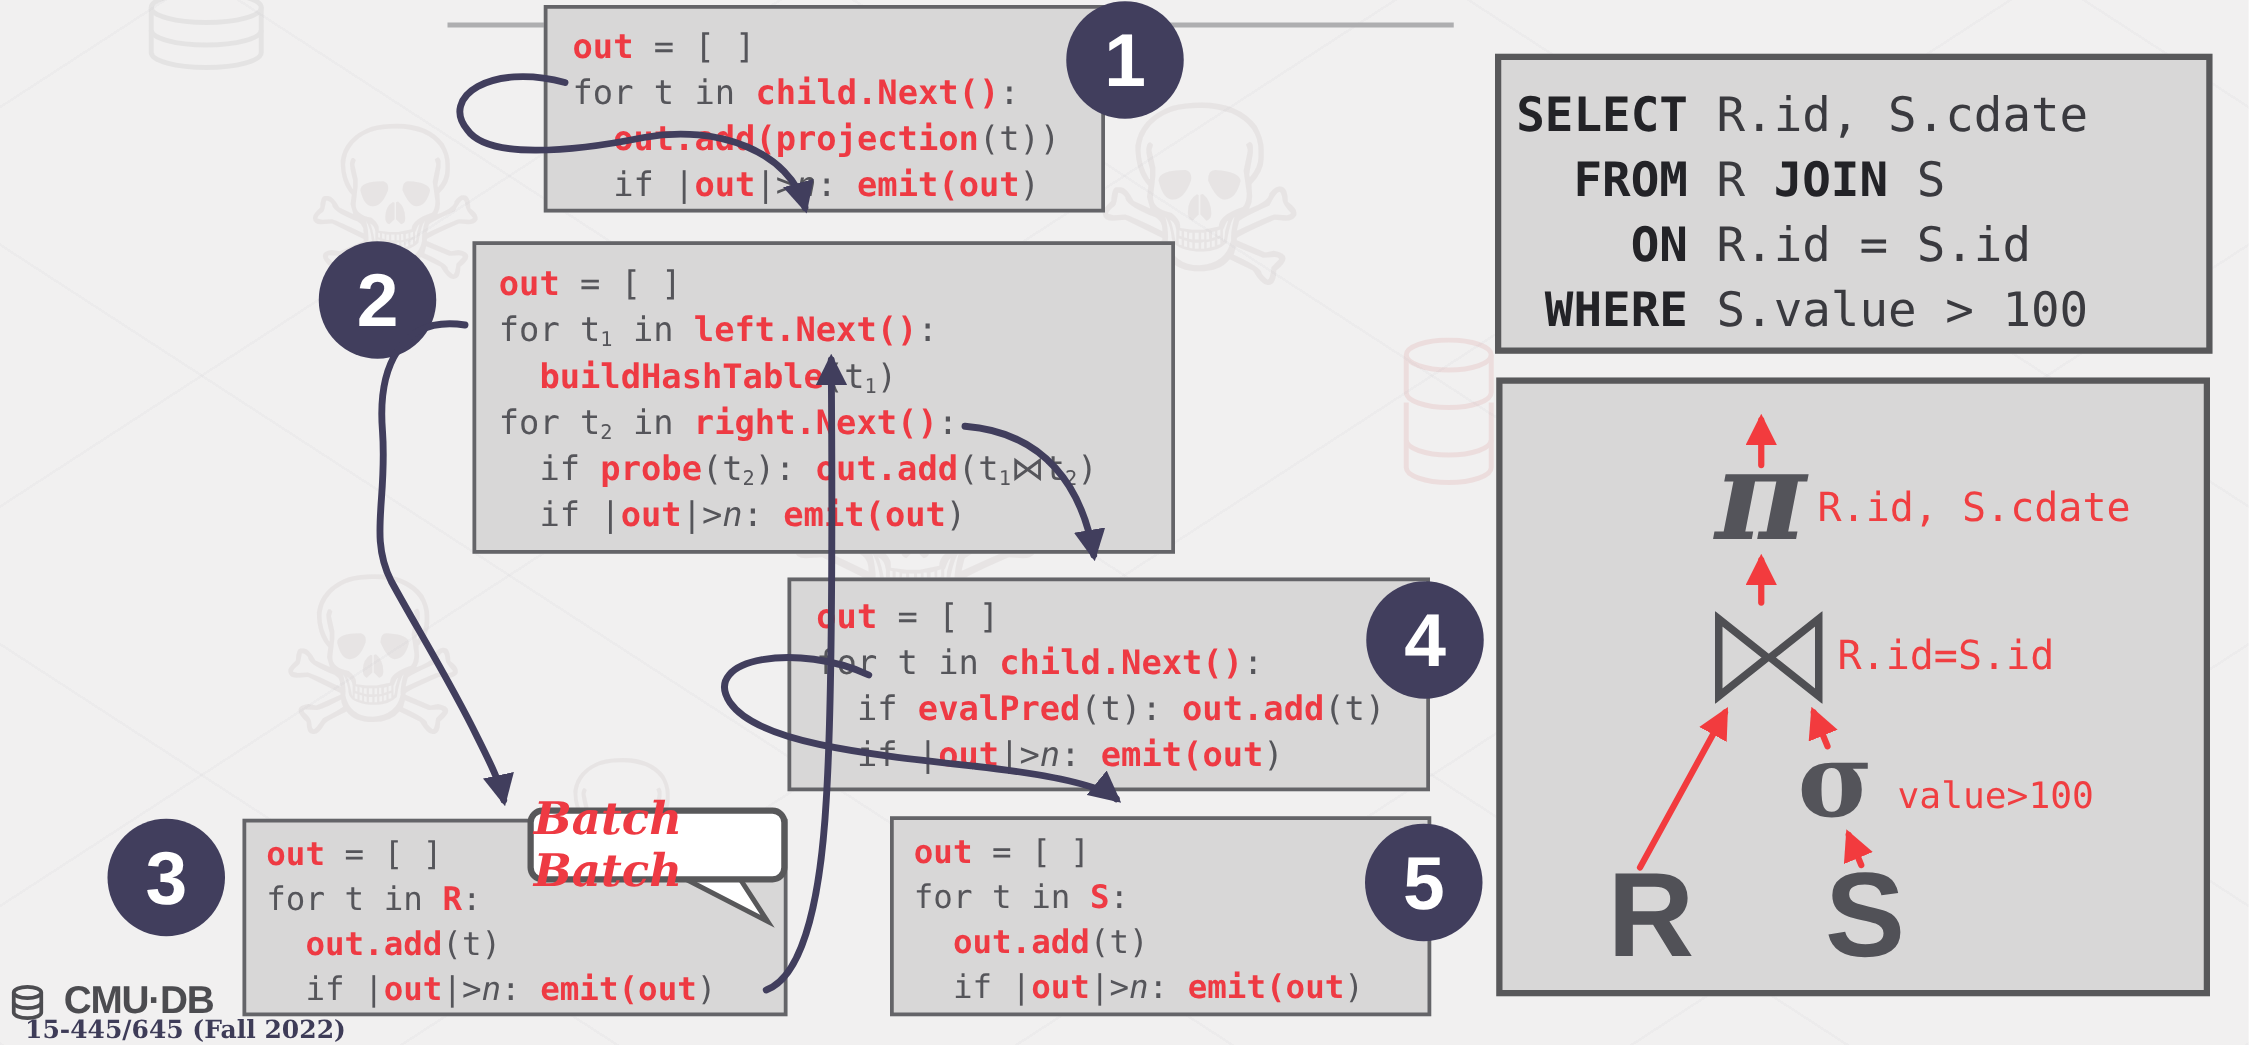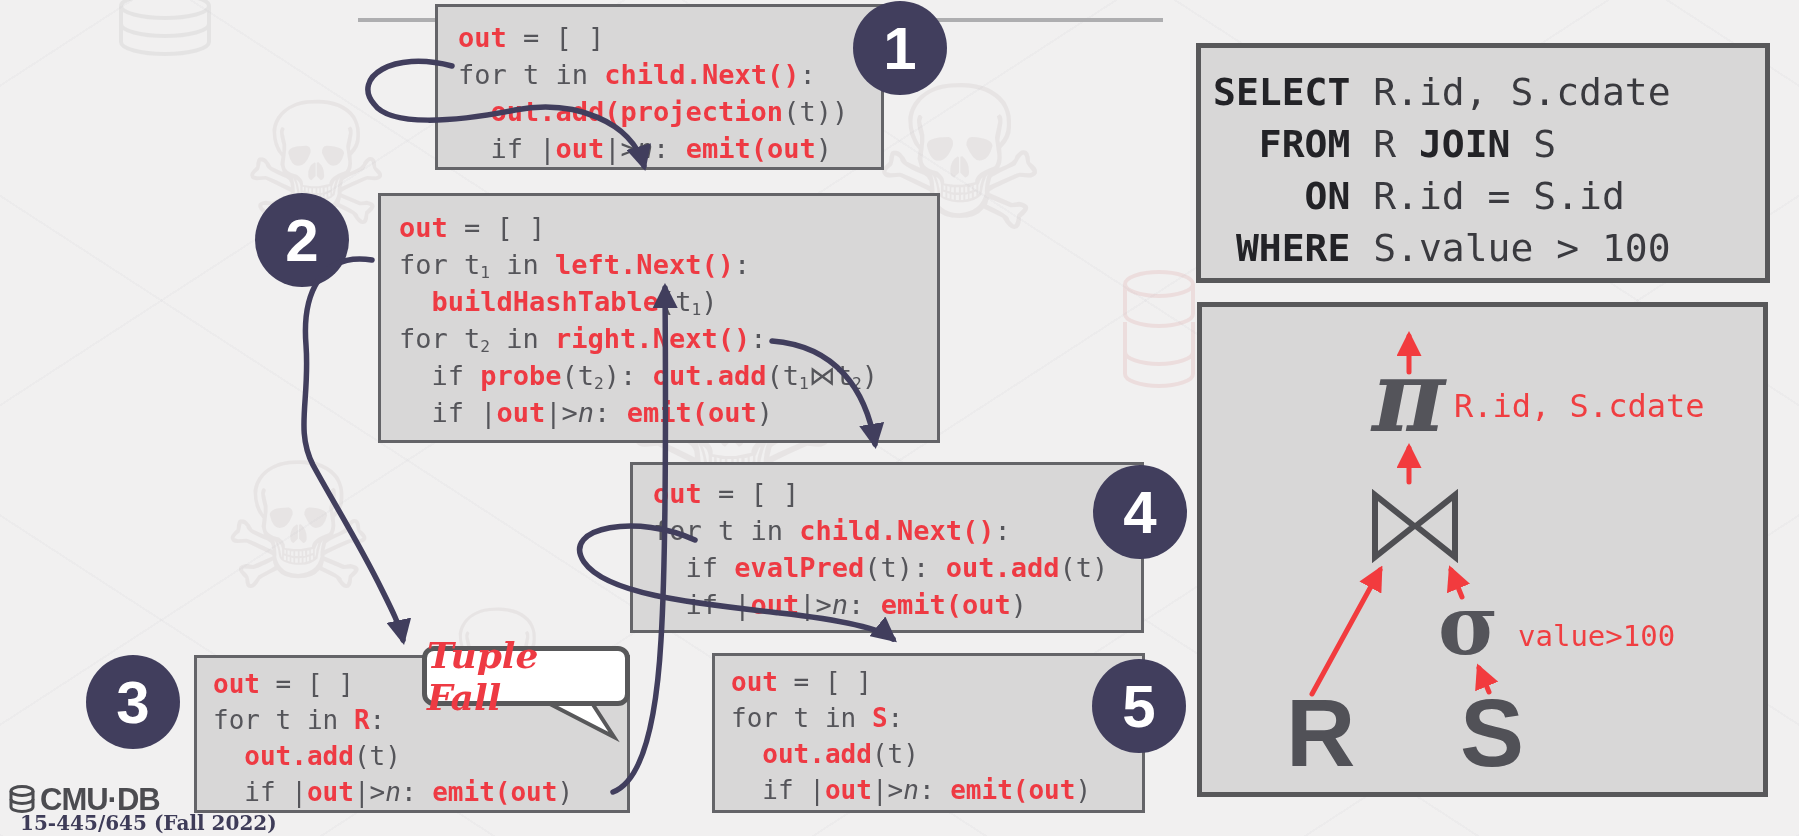--- a/index.html
+++ b/index.html
@@ -78,21 +78,21 @@
 
   
   #callout{
     position:absolute; left:422px; top:646px; width:208px; height:60px; box-sizing:border-box;
     background:#fff; border:5px solid #58585a; border-radius:12px;
     display:flex; align-items:center; justify-content:center;
     color:#ee3a43; font:bold italic 36px "DejaVu Serif", serif;
   }
 
   
-  #footer-logo{position:absolute; left:8px; top:782px; display:flex; align-items:center; gap:4px;}
+  #footer-logo{position:absolute; left:8px; top:782px; display:flex; align-items:flex-end; gap:15px;}
   #footer-logo .logo-text{font:bold 31px "Liberation Sans", sans-serif; color:#4c4c50; letter-spacing:-1px;}
   #footer-course{position:absolute; left:20px; top:811px; font:bold 20px "DejaVu Serif", serif; color:#3e3c58;}
 
   .overlay{position:absolute; left:0; top:0; pointer-events:none;}
 </style>
 </head>
 <body>
 
 <div class="slide">
 
@@ -129,36 +129,37 @@
 
   <div id="planbox">
     <div class="plan-sym" id="plan-pi">π</div>
     <div class="plan-label" id="plan-pi-label">R.id, S.cdate</div>
     <svg id="plan-bowtie" width="90" height="74" viewBox="0 0 90 74">
       <g fill="none" stroke="#4f4f53" stroke-width="6">
         <path d="M5 6 L5 68 L44 37 Z"></path>
           <path d="M85 6 L85 68 L46 37 Z"></path>
       </g>
     </svg>
+    <div class="plan-label" id="plan-join-label">R.id=S.id</div>
     <div class="plan-sym" id="plan-sigma">σ</div>
     <div class="plan-label" id="plan-sigma-label">value&gt;100</div>
     <div class="plan-table" id="plan-r">R</div>
     <div class="plan-table" id="plan-s">S</div>
   </div>
 
   <div class="badge" id="badge-1">1</div>
   <div class="badge" id="badge-2">2</div>
   <div class="badge" id="badge-3">3</div>
   <div class="badge" id="badge-4">4</div>
   <div class="badge" id="badge-5">5</div>
 
   <svg class="overlay" width="1799" height="836">
     <polygon points="548,703 614,737 590,700" fill="#ffffff" stroke="#58585a" stroke-width="4"></polygon>
   </svg>
-  <div id="callout">Tuple Fall</div>
+  <div id="callout">Batch Batch</div>
 
   <div id="footer-logo">
     <svg width="28" height="30" viewBox="0 0 28 30">
       <g fill="none" stroke="#4c4c50" stroke-width="3">
         <ellipse cx="14" cy="6" rx="11" ry="4.5"></ellipse>
         <path d="M3 6 v8 a11 4.5 0 0 0 22 0 V6"></path>
         <path d="M3 14 v8 a11 4.5 0 0 0 22 0 v-8"></path>
       </g>
     </svg>
     <span class="logo-text">CMU·DB</span>

